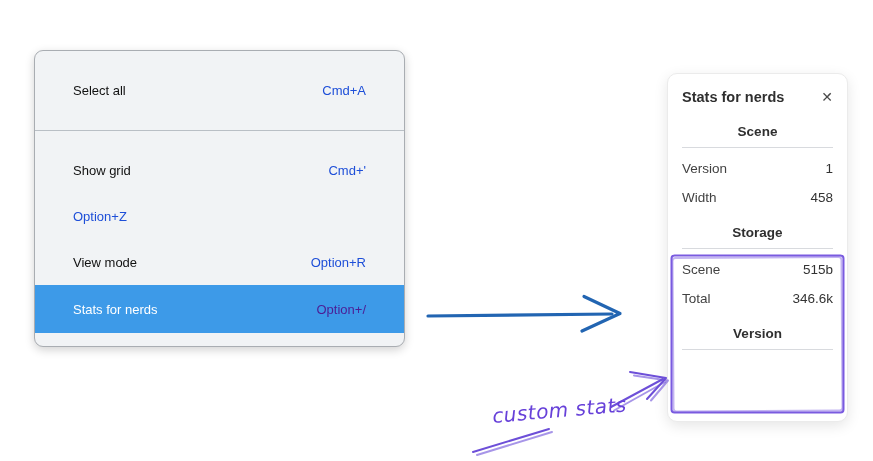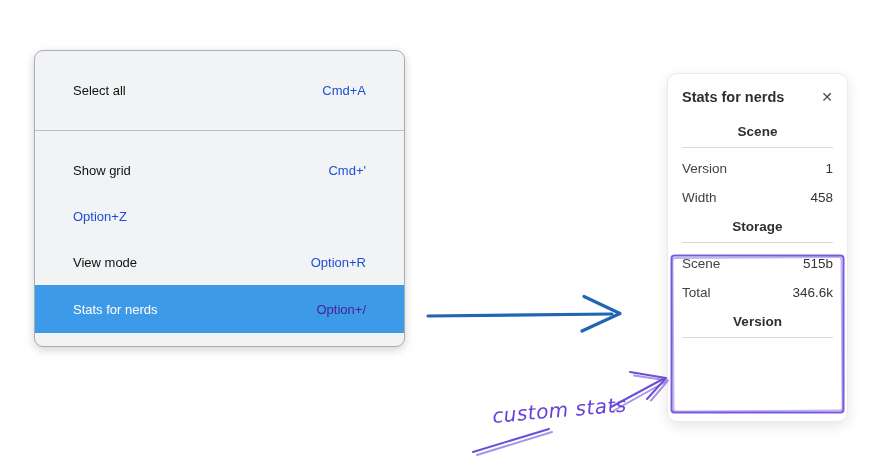--- a/index.html
+++ b/index.html
@@ -23,21 +23,21 @@
   
   .panel{position:absolute;left:667px;top:73px;width:181px;height:349px;box-sizing:border-box;
          background:#ffffff;border:1px solid #ebebeb;border-radius:10px;
          box-shadow:0 4px 14px rgba(0,0,0,.10);padding:12px 14px;
          font-size:13.5px;color:#3b3b3b;}
   .panel-header{display:flex;justify-content:space-between;align-items:center;height:22px;}
   .panel-title{font-weight:bold;font-size:14.5px;color:#2f2f2f;}
   .panel-close{font-size:14px;color:#4a4a4a;cursor:pointer;line-height:1;}
   .sec-heading{text-align:center;font-weight:bold;font-size:13.5px;color:#2f2f2f;
                margin-top:14px;height:19px;line-height:19px;}
-  .sec-heading.tight{margin-top:5px;}
+  .sec-heading.tight{margin-top:11px;}
   .divider{height:1px;background:#d8dade;margin:6px 0 5px 0;}
   .rows{margin-top:6px;}
   .stat-row{display:flex;justify-content:space-between;line-height:29px;height:29px;}
   .stat-label{color:#424242;}
   .stat-value{color:#333333;}
   .version-text{margin-top:8px;line-height:19px;color:#3b3b3b;}
 
   
   .overlay{position:absolute;left:0;top:0;width:873px;height:461px;pointer-events:none;}
   .annotation-label{position:absolute;left:492px;top:397px;width:160px;

